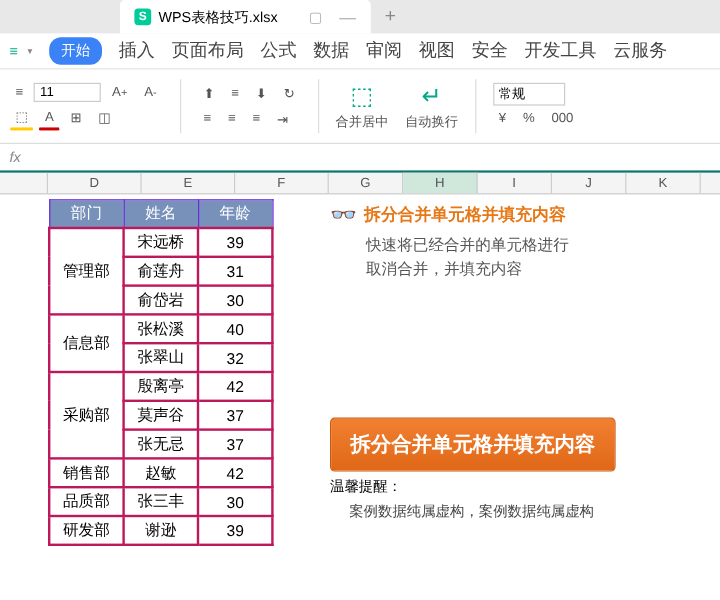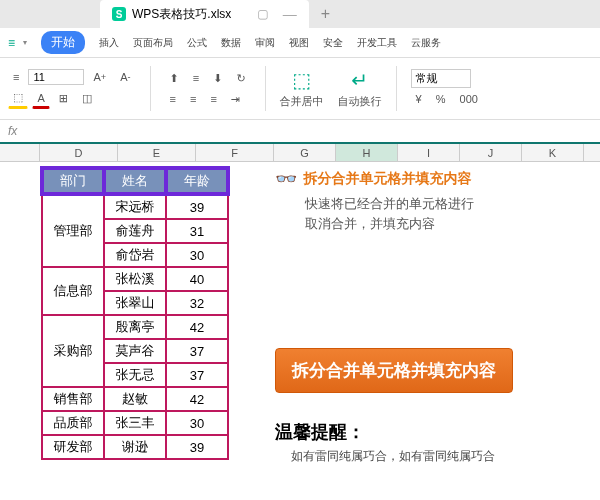--- a/index.html
+++ b/index.html
@@ -4,45 +4,45 @@
 <style>
 * { box-sizing: border-box; margin: 0; padding: 0; }
 body { font-family: "Microsoft YaHei", sans-serif; font-size: 12px; background: #fff; width: 600px; height: 500px; overflow: hidden; }
 .titlebar { background: #e8e8e8; height: 28px; display: flex; align-items: center; }
 .tab-active { background: #fff; height: 100%; display: flex; align-items: center; padding: 0 12px; gap: 6px; border-radius: 4px 4px 0 0; margin-left: 100px; }
 .wps-icon { width: 14px; height: 14px; background: #0c9; border-radius: 3px; color: #fff; font-size: 10px; display: flex; align-items: center; justify-content: center; font-weight: bold; }
 .tab-close { color: #aaa; font-size: 14px; cursor: pointer; margin-left: 8px; }
 .tab-min { color: #aaa; margin-left: 20px; }
 .new-tab { color: #888; margin-left: 12px; font-size: 16px; cursor: pointer; }
 .menubar { background: #fff; border-bottom: 1px solid #ddd; height: 30px; display: flex; align-items: center; padding: 0 8px; gap: 14px; }
-.menu-item { color: #444; cursor: pointer; font-size: 10px; }
+.menu-item { color: #444; cursor: pointer; font-size: 15px; }
 .menu-start { background: #3b82f6; color: #fff; padding: 3px 10px; border-radius: 10px; font-size: 12px; }
 .menu-left { display: flex; gap: 6px; align-items: center; }
 .toolbar { background: #fff; height: 62px; border-bottom: 1px solid #ddd; display: flex; align-items: center; padding: 4px 8px; gap: 14px; }
 .tool-group { display: flex; flex-direction: column; gap: 2px; }
 .tool-row { display: flex; align-items: center; gap: 4px; }
 .tool-btn { border: 1px solid transparent; padding: 2px 4px; border-radius: 2px; cursor: pointer; display: flex; align-items: center; color: #555; font-size: 11px; }
 .font-box { border: 1px solid #ccc; padding: 1px 4px; font-size: 11px; width: 56px; }
 .big-btn { display: flex; flex-direction: column; align-items: center; gap: 2px; cursor: pointer; font-size: 11px; color: #555; }
 .big-icon { width: 24px; height: 24px; display: flex; align-items: center; justify-content: center; }
 .sep { width: 1px; height: 45px; background: #ddd; }
 .fx-bar { background: #fff; border-bottom: 2px solid #0f766e; height: 24px; display: flex; align-items: center; padding: 0 8px; gap: 8px; font-style: italic; color: #888; }
 .sheet-area { position: relative; }
 .col-headers { display: flex; height: 18px; background: #f4f4f4; border-bottom: 1px solid #ccc; }
 .col-h { border-right: 1px solid #ccc; text-align: center; font-size: 11px; color: #555; display: flex; align-items: center; justify-content: center; }
 .col-h.sel { background: #d0e8dc; }
 .data-table { border-collapse: collapse; margin-left: 40px; margin-top: 4px; }
-.data-table th { background: #7891ba; color: #fff; border: 4px solid #6d28d9; padding: 2px 8px; font-size: 13px; text-align: center; font-weight: normal; }
+.data-table th { background: #7891ba; color: #fff; border: 1px solid #6d28d9; padding: 2px 8px; font-size: 13px; text-align: center; font-weight: normal; }
 .data-table td { border: 2px solid #be185d; padding: 2px 8px; font-size: 13px; text-align: center; min-width: 62px; }
 .info-panel { position: absolute; left: 275px; top: 24px; width: 290px; }
 .info-title { color: #e67817; font-size: 14px; font-weight: bold; display: flex; align-items: center; gap: 6px; }
 .glasses { color: #f0a050; font-size: 18px; }
 .info-text { color: #555; font-size: 13px; margin-top: 4px; line-height: 1.5; margin-left: 30px; }
 .big-orange-btn { background: linear-gradient(#f08030, #e06818); color: #fff; padding: 10px 16px; border-radius: 4px; font-size: 17px; font-weight: bold; border: 1px solid #d05808; margin-top: 115px; display: inline-block; cursor: pointer; }
-.remind-title { font-weight: bold; margin-top: 27px; font-size: 18px; }
+.remind-title { font-weight: normal; margin-top: 4px; font-size: 12px; }
 .remind-text { font-size: 12px; color: #444; margin-top: 4px; margin-left: 16px; }
 .dropdown-arrow { font-size: 8px; color: #888; margin-left: 2px; }
 </style>
 </head>
 <body>
 
 <div class="titlebar">
   <div class="tab-active">
     <span class="wps-icon">S</span>
     <span>WPS表格技巧.xlsx</span>
@@ -207,15 +207,15 @@
     <div class="info-title">
       <span class="glasses">👓</span>
       <span>拆分合并单元格并填充内容</span>
     </div>
     <div class="info-text">
       <div>快速将已经合并的单元格进行</div>
       <div>取消合并，并填充内容</div>
     </div>
     <div class="big-orange-btn">拆分合并单元格并填充内容</div>
     <div class="remind-title">温馨提醒：</div>
-    <div class="remind-text">如有雷同纯属巧合，如有雷同纯属巧合</div>
+    <div class="remind-text">案例数据纯属虚构，案例数据纯属虚构</div>
   </div>
 </div>
 
 </body></html>

